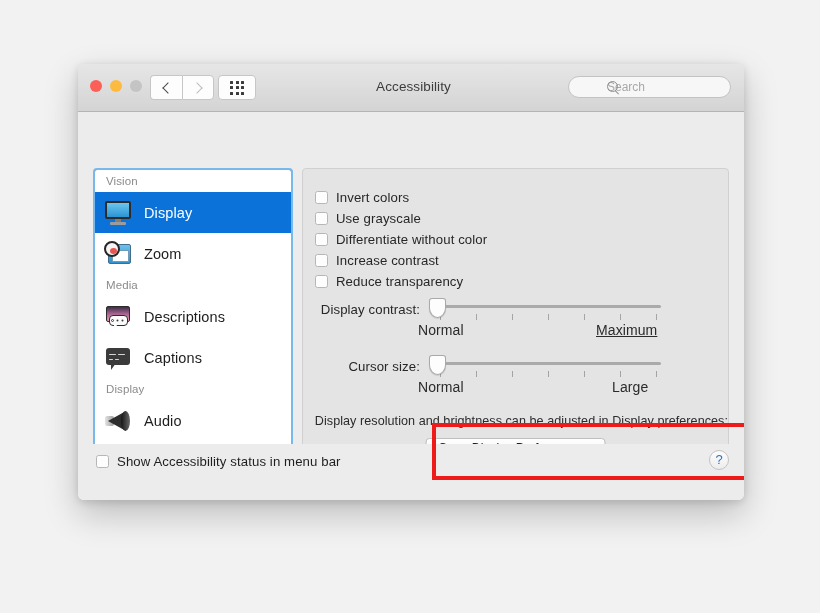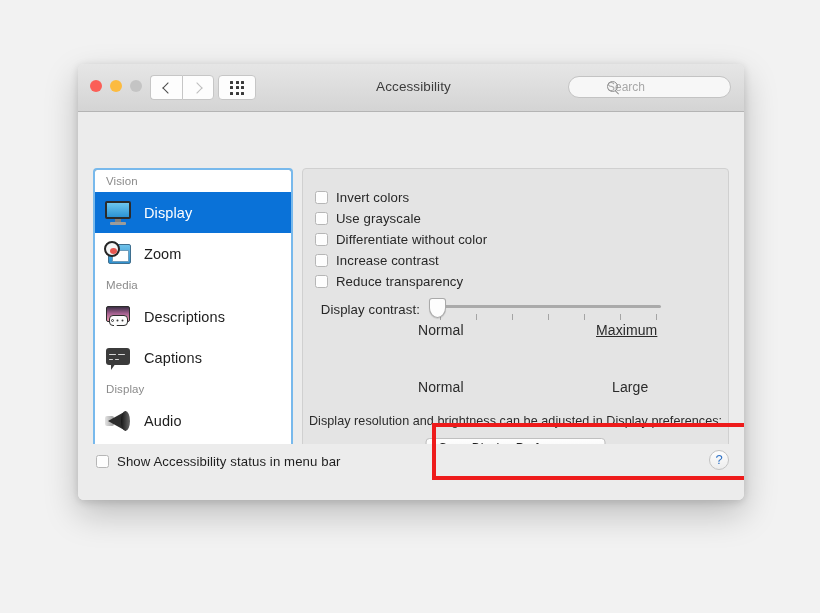--- a/index.html
+++ b/index.html
@@ -457,21 +457,21 @@
     box-sizing: border-box;
     pointer-events: none;
     z-index: 40;
   }
 
   
   .note {
     position: absolute;
     left: 0; right: 0;
     top: 245px;
-    text-align: center;
+    text-align: right;
     font-size: 12.6px;
     color: #2b2b2b;
     letter-spacing: 0.05px;
   }
   .opendisp {
     position: absolute;
     left: 50%;
     transform: translateX(-50%);
     top: 269px;
     height: 21px;
@@ -668,20 +668,36 @@
                 <i></i>
             </span>
             <span class="thumb" style="left:3px;"></span>
           </div>
         </div>
         <span class="endlabel" style="left:115px;">Normal</span>
         <span class="endlabel" style="left:293px;text-decoration:underline;">Maximum</span>
       </div>
 
       <div class="sliderblock cursor">
+        <div class="srow">
+          <div class="slabel" style="width:117px;">Cursor size:</div>
+          <div class="track-area" style="width:245px; margin-left:6px; height:22px;">
+            <span class="track" style="width:225px; left:10px;"></span>
+            <span class="ticks" style="left:14px; width:217px;">
+              <i></i>
+                <i></i>
+                <i></i>
+                <i></i>
+                <i></i>
+                <i></i>
+                <i></i>
+            </span>
+            <span class="thumb" style="left:3px;"></span>
+          </div>
+        </div>
         <span class="endlabel" style="left:115px;">Normal</span>
         <span class="endlabel" style="left:309px;">Large</span>
       </div>
 
       <div class="note">Display resolution and brightness can be adjusted in Display preferences:</div>
       <button class="opendisp">Open Display Preferences...</button>
     </div>
 
     <div class="redbox"></div>
 

